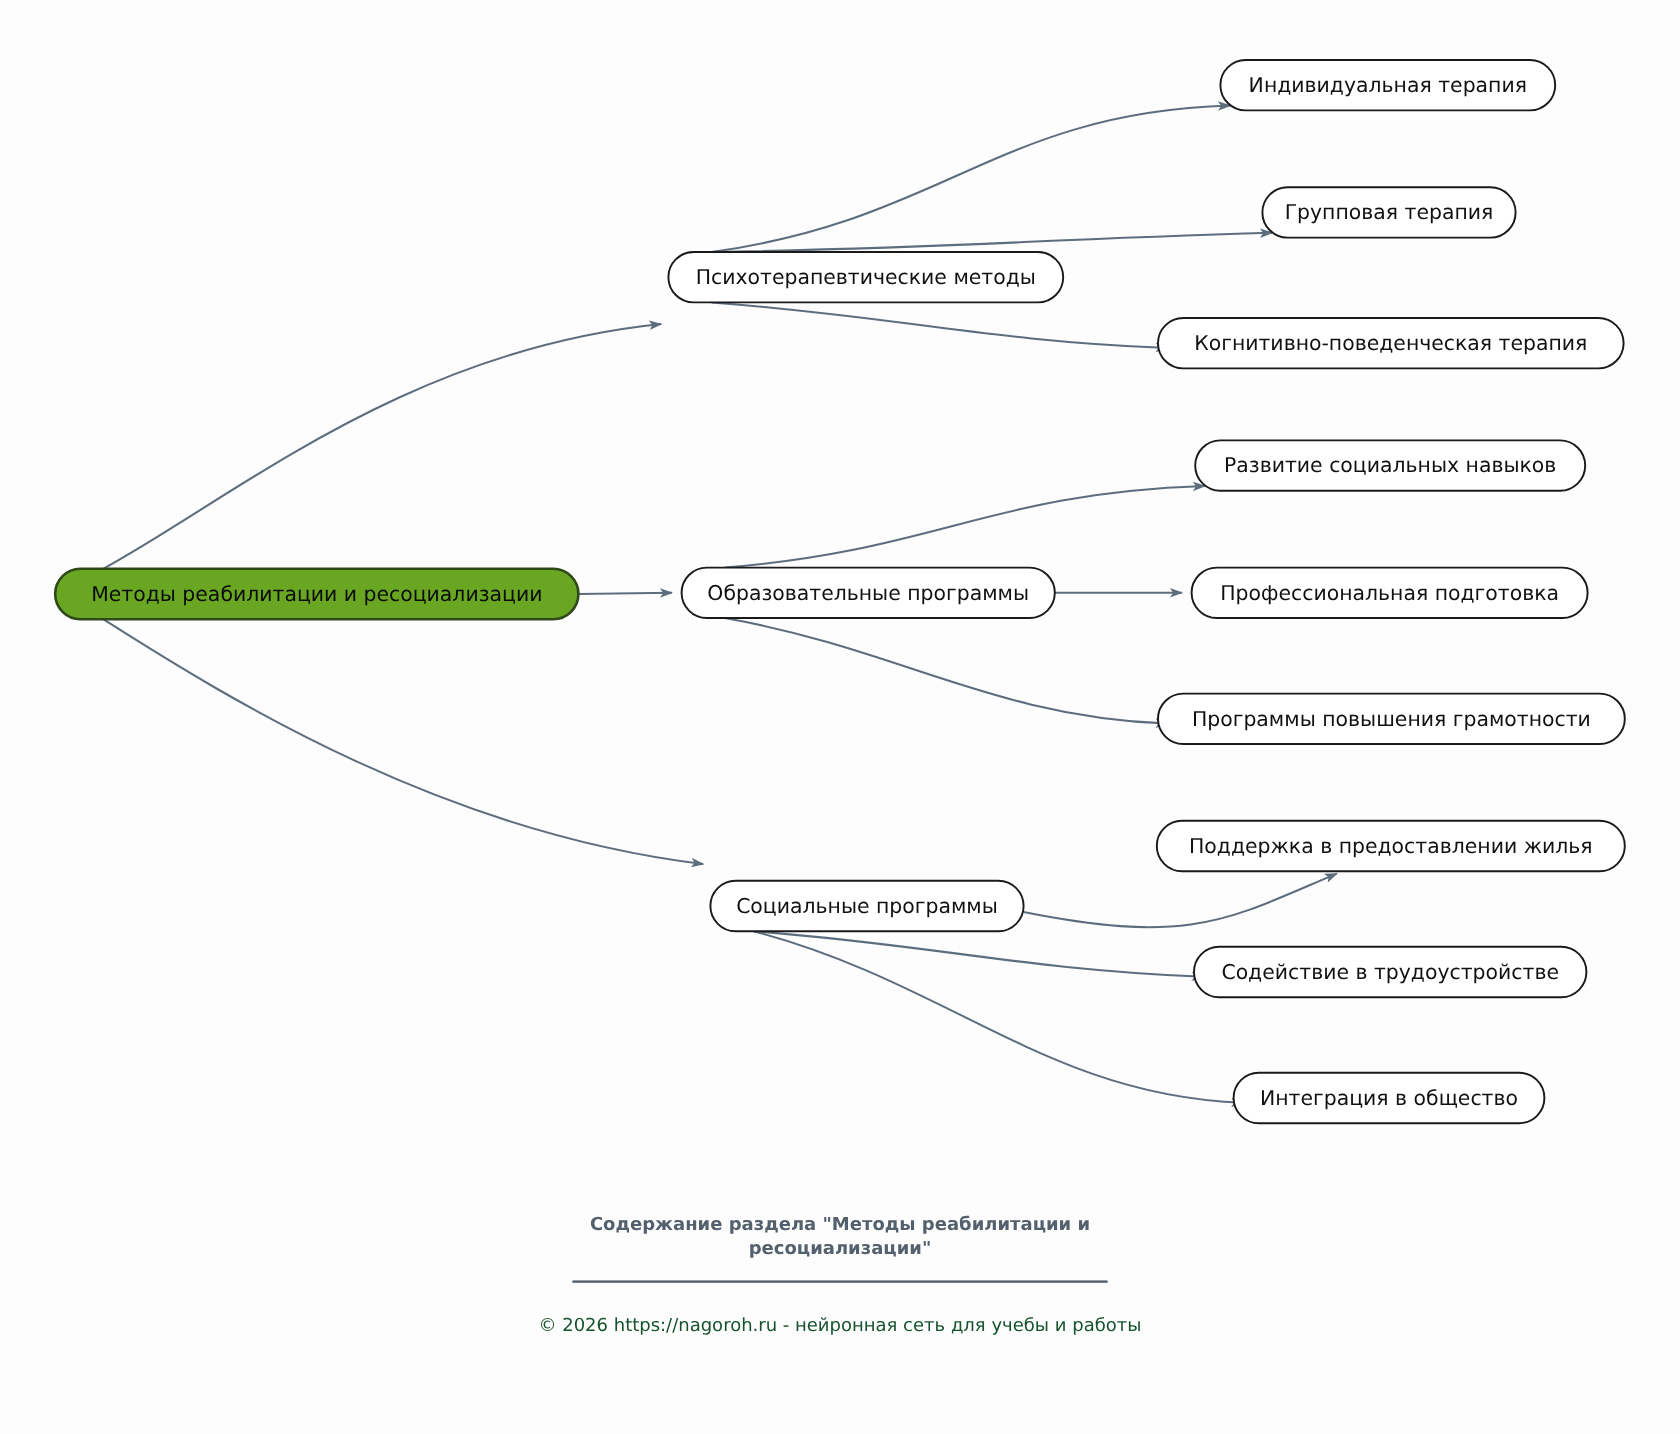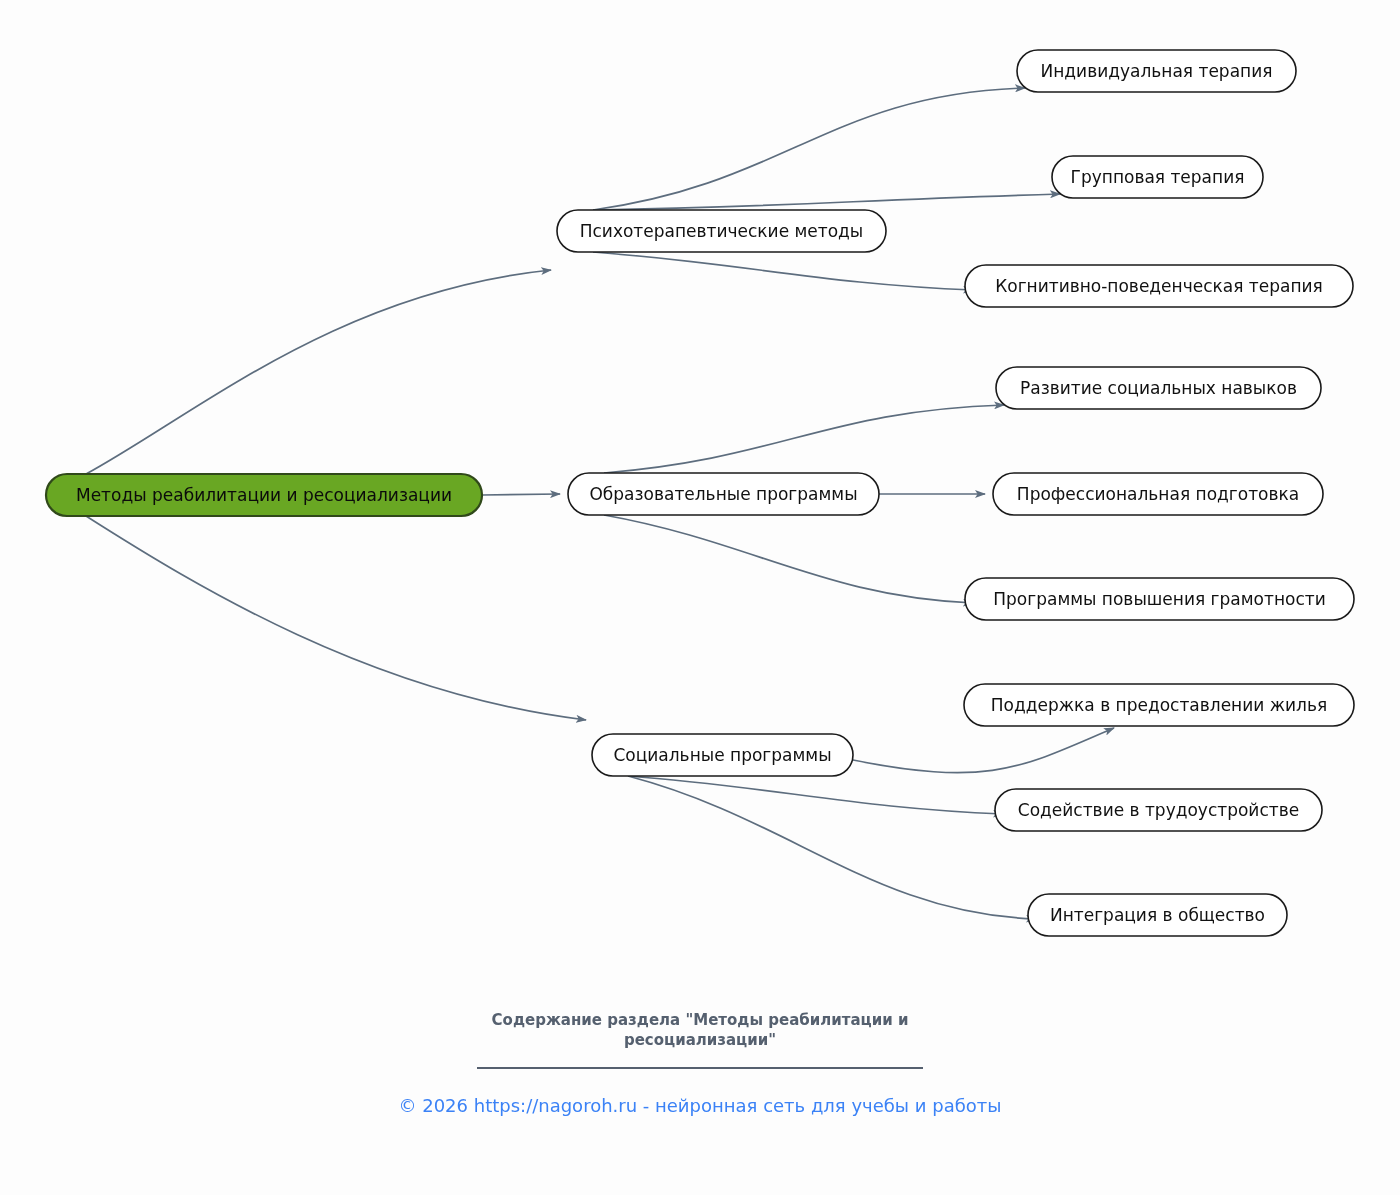--- a/index.html
+++ b/index.html
@@ -71,22 +71,22 @@
   }
   .footer-divider {
     width: 446px;
     height: 0;
     margin: 16px auto 0 auto;
     border-top: 2px solid #55606f;
   }
   .footer-copyright {
     margin-top: 26px;
     font-family: "DejaVu Sans", sans-serif;
-    font-size: 18px;
-    color: #3b82f6;
+    font-size: 15px;
+    color: #14532d;
   }
 </style>
 </head>
 <body>
 
 <div id="mindmap-root">
 
   <svg class="map-canvas" viewBox="0 0 1400 1000">
     <defs>
       <marker id="arrowhead" markerWidth="11" markerHeight="8" refX="10" refY="4" orient="auto" markerUnits="userSpaceOnUse">

